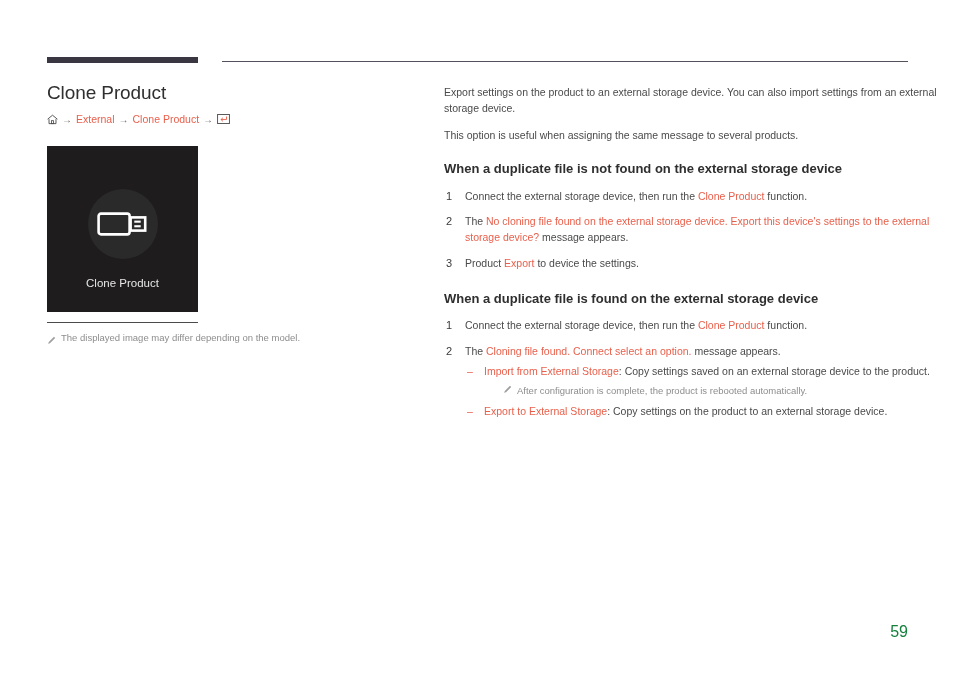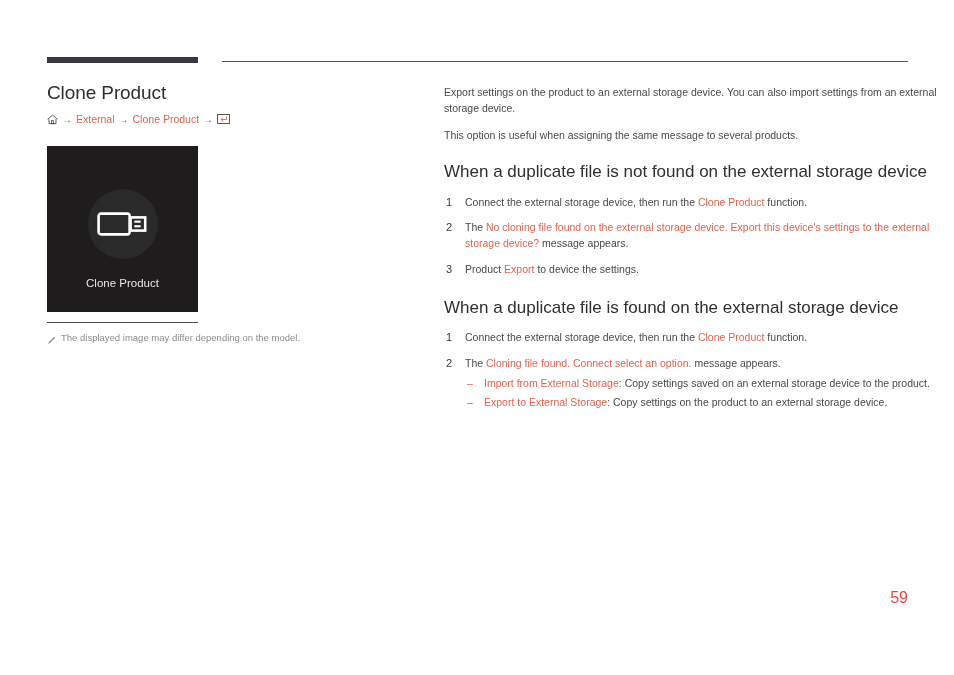--- a/index.html
+++ b/index.html
@@ -146,23 +146,23 @@
     font-size: 10.5px;
     line-height: 1.5;
     color: #4a4a4a;
     margin-left: 32px;
   }
   .intro-p {
     margin: 0 0 11px 0;
     line-height: 1.5;
   }
   .section-head {
-    font-size: 17px;
+    font-size: 13px;
     color: #2f2f2f;
-    font-weight: normal;
+    font-weight: bold;
     margin: 18px 0 9px 0;
   }
   .section-head.first { margin-top: 16px; }
 
   ol.steps {
     list-style: none;
     margin: 0;
     padding: 0;
   }
   ol.steps > li {
@@ -209,23 +209,23 @@
     font-size: 9.5px;
     color: #8d8d8d;
     line-height: 1.4;
   }
   .accent { color: #e8604c; }
 
   
   .page-number {
     position: absolute;
     right: 46px;
-    top: 589px;
+    top: 623px;
     font-size: 16px;
-    color: #ef4444;
+    color: #15803d;
   }
 </style>
 </head>
 <body>
 
 <div class="header-rules">
   <div class="rule-thick"></div>
   <div class="rule-thin"></div>
 </div>
 
@@ -309,20 +309,28 @@
     </li>
     <li>
       <span class="step-num">2</span>
       <span>The </span><span class="accent">Cloning file found. Connect select an option.</span><span> message appears.</span>
 
 
       <ul class="dash-list">
         <li>
           <span class="dash-mark">–</span>
           <span class="accent">Import from External Storage</span><span>: Copy settings saved on an external storage device to the product.</span>
+          <div class="sub-note">
+            <span class="pencil-icon">
+              <svg width="9" height="9" viewBox="0 0 10 10" fill="none">
+                <path d="M7.8 0.9 L9.1 2.2 L3.3 8 L1.3 8.7 L2 6.7 Z" fill="#9d9d9d"></path>
+              </svg>
+            </span>
+            <span>After configuration is complete, the product is rebooted automatically.</span>
+          </div>
         </li>
         <li>
           <span class="dash-mark">–</span>
           <span class="accent">Export to External Storage</span><span>: Copy settings on the product to an external storage device.</span>
         </li>
       </ul>
     </li>
   </ol>
 </div>
 

